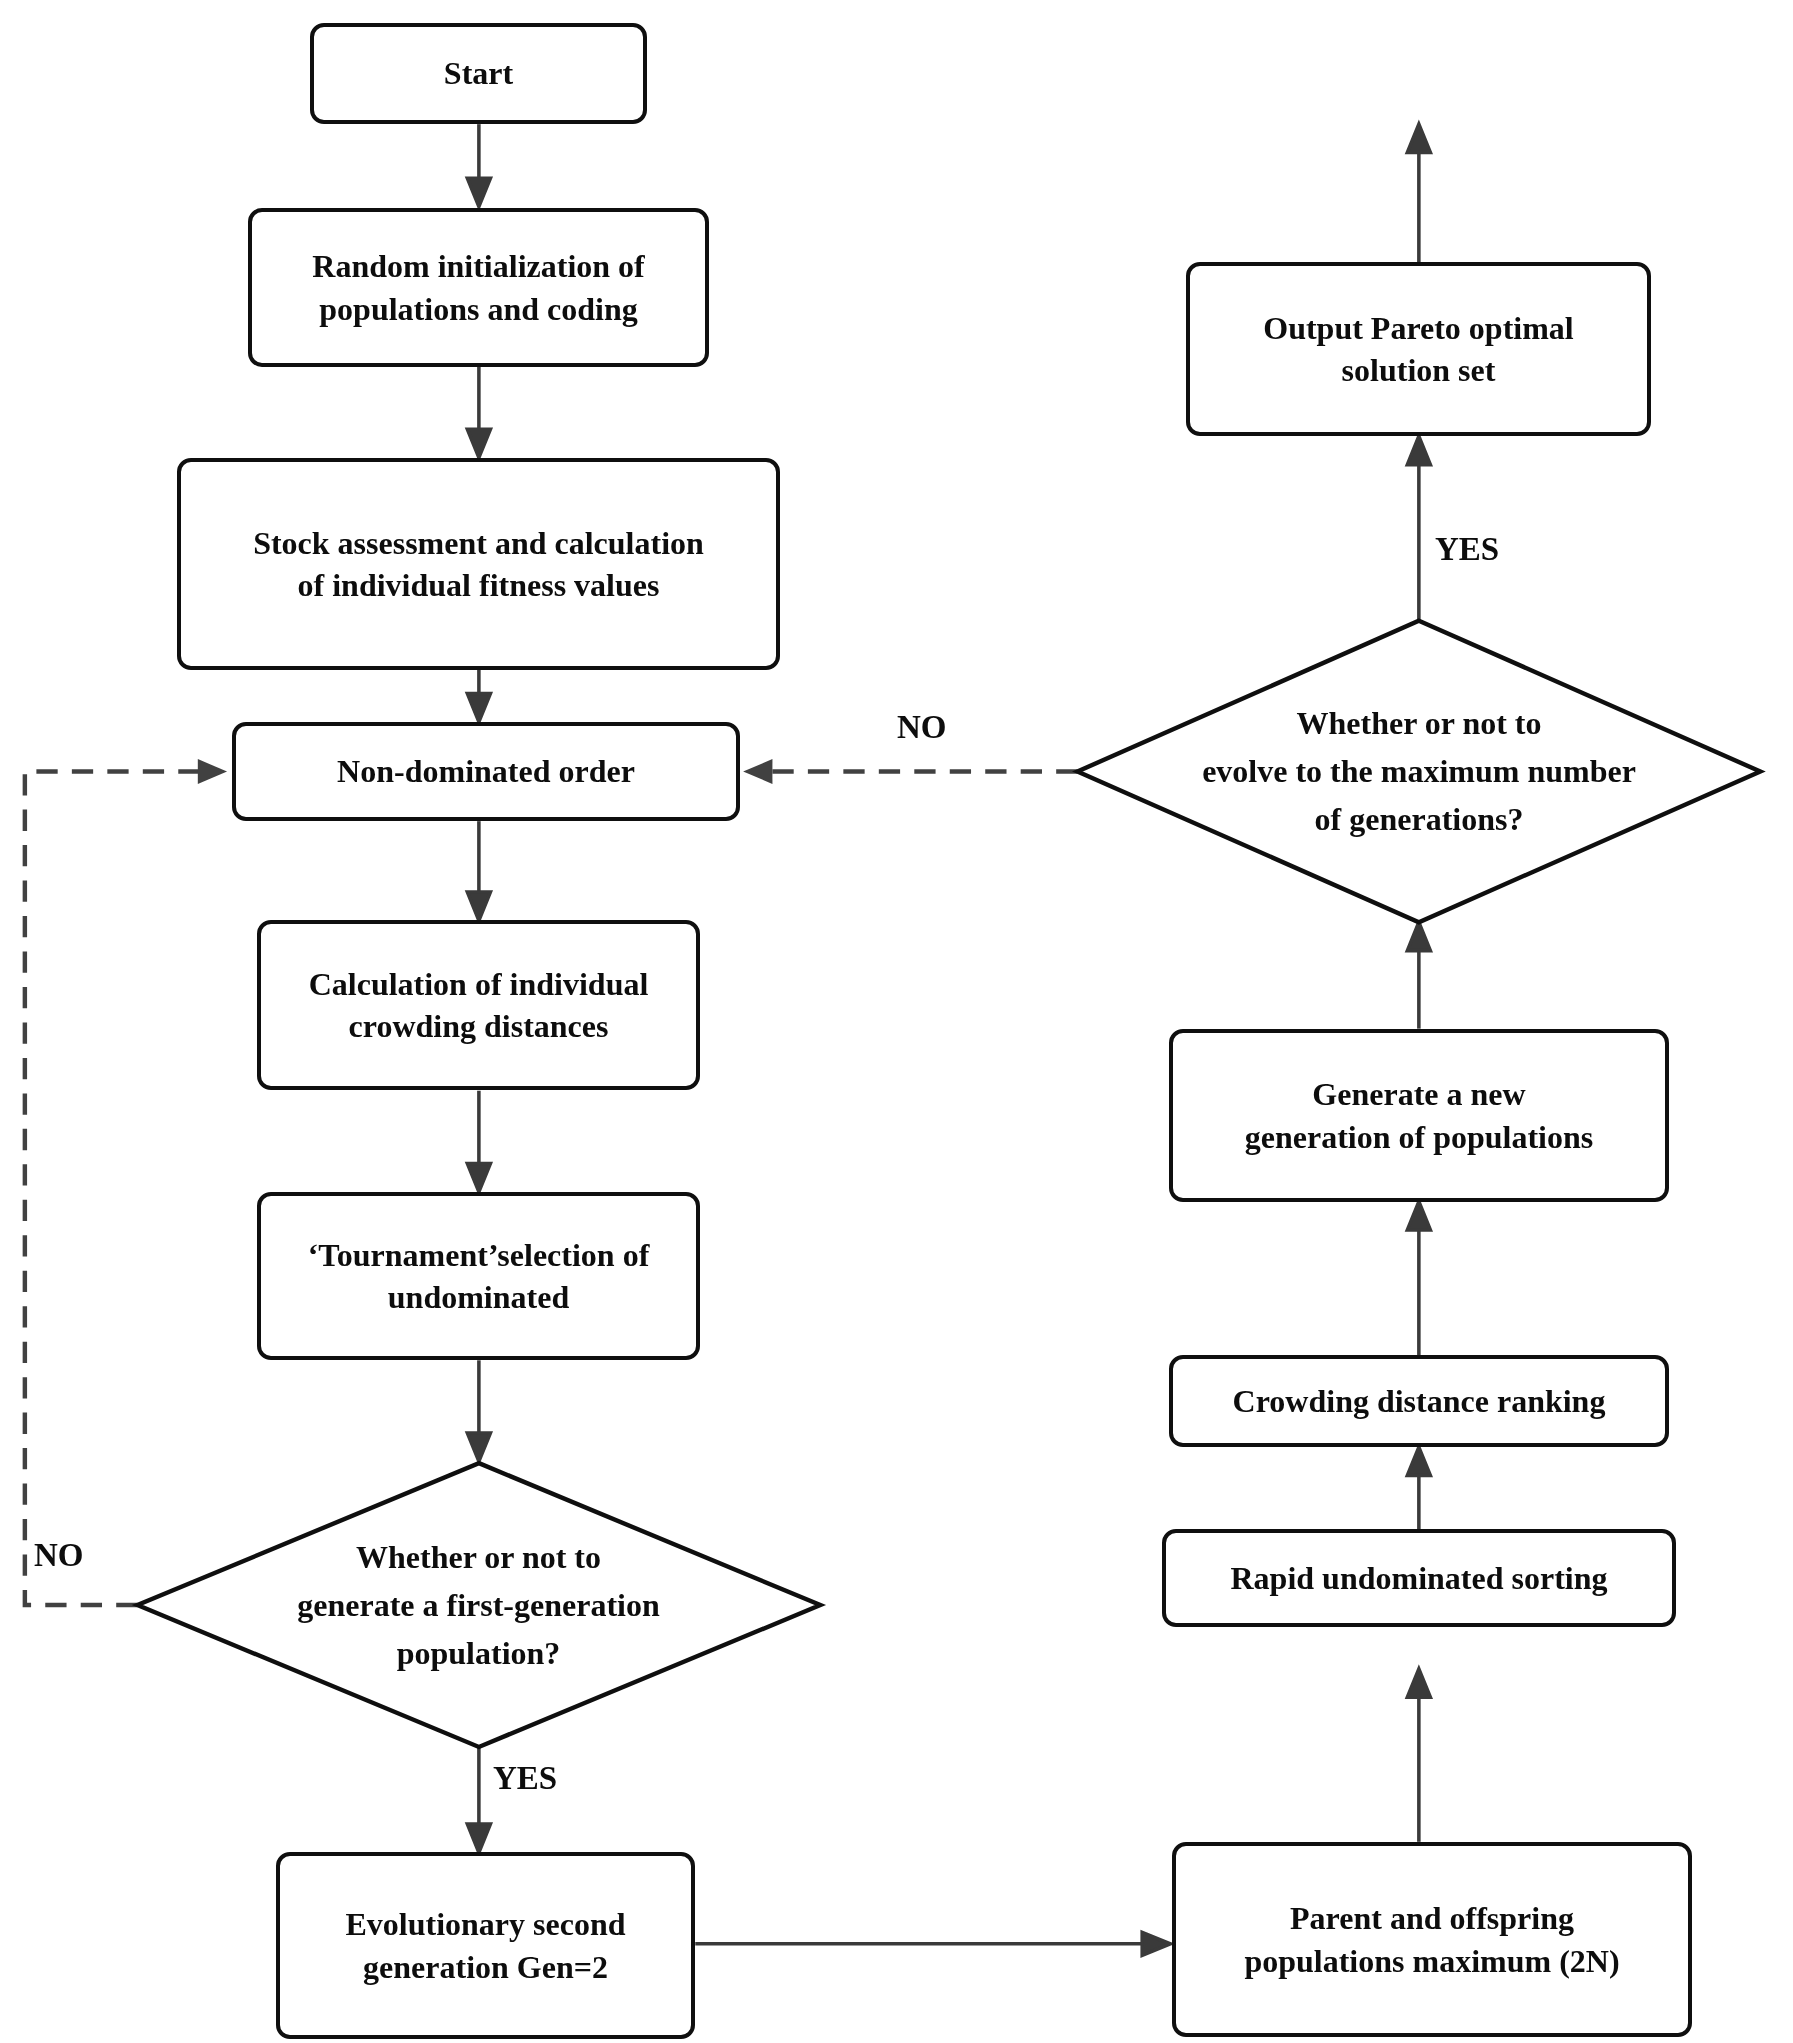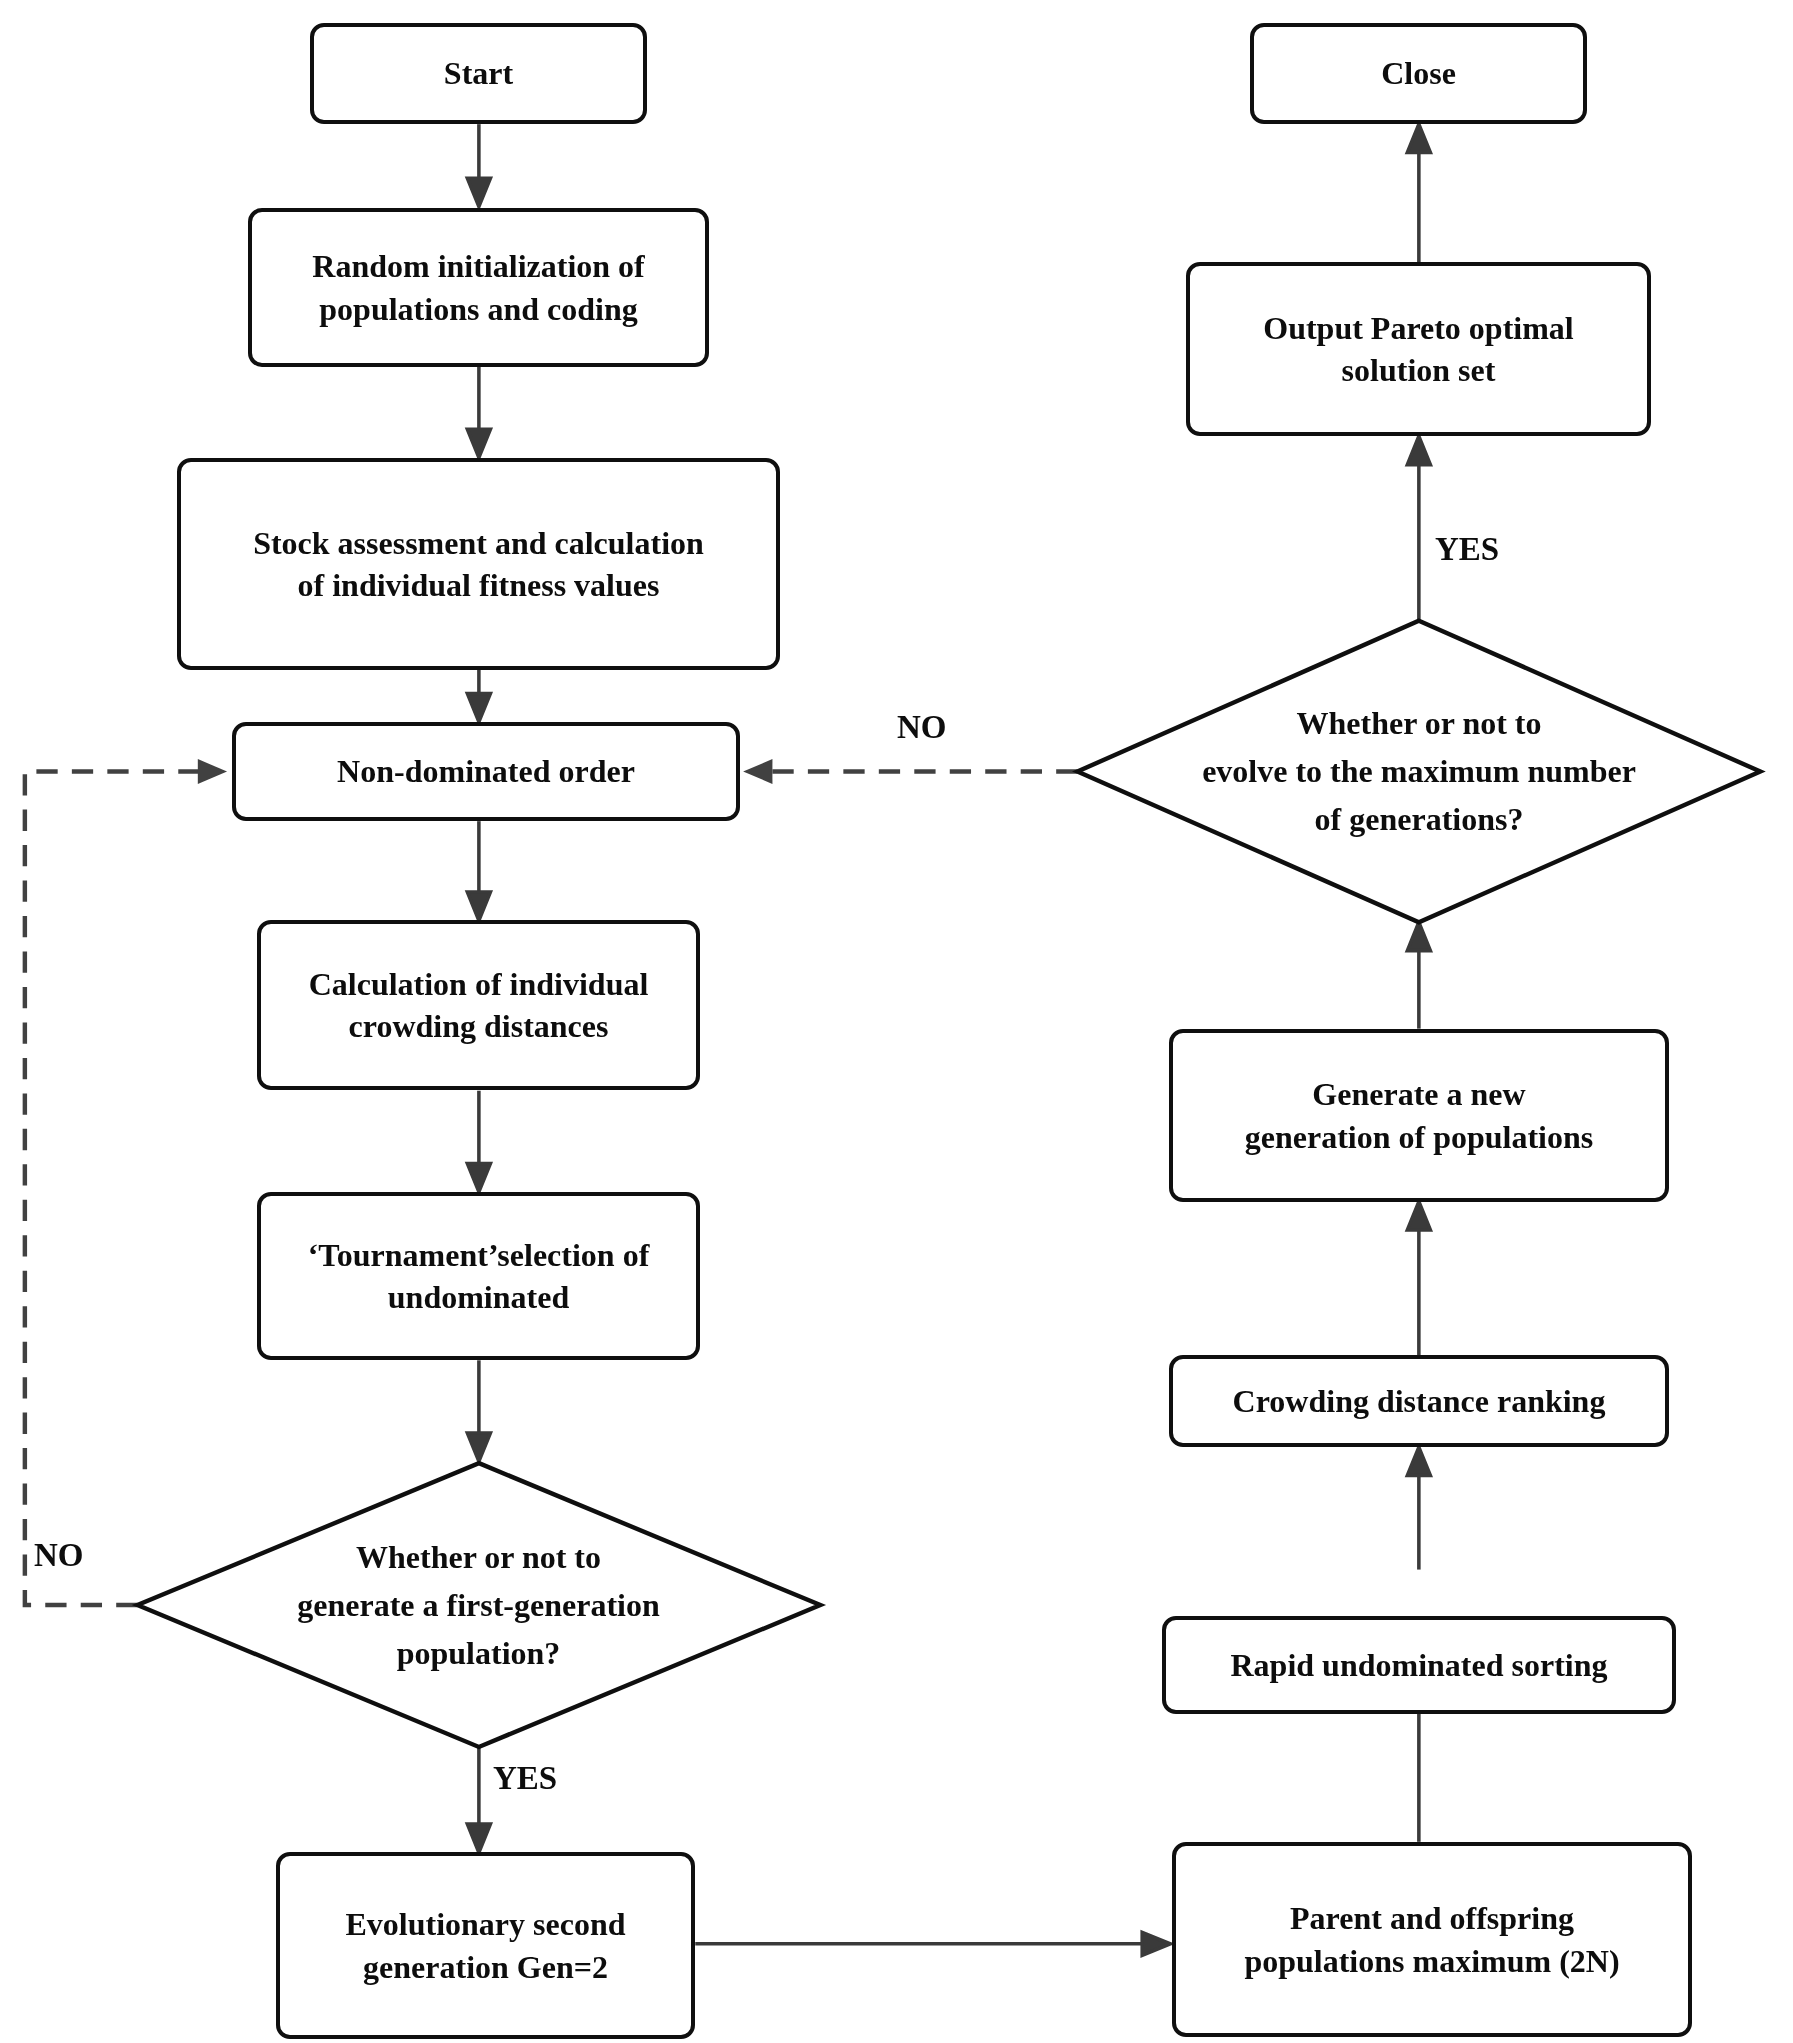--- a/index.html
+++ b/index.html
@@ -100,23 +100,20 @@
     <div class="nl">Whether or not to</div>
     <div class="nl">generate a first-generation</div>
     <div class="nl">population?</div>
   </div>
 
   <div class="node" style="left:276px;top:1852px;width:419px;height:187px">
     <div class="nl">Evolutionary second</div>
     <div class="nl">generation Gen=2</div>
   </div>
 
-  <div class="node" style="left:1250px;top:23px;width:337px;height:101px">
-    <div class="nl">Close</div>
-  </div>
 
   <div class="node" style="left:1186px;top:262px;width:465px;height:174px">
     <div class="nl">Output Pareto optimal</div>
     <div class="nl">solution set</div>
   </div>
 
   <div class="dtext" style="left:1162px;top:702px;width:514px;height:138px">
     <div class="nl">Whether or not to</div>
     <div class="nl">evolve to the maximum number</div>
     <div class="nl">of generations?</div>
@@ -124,21 +121,21 @@
 
   <div class="node" style="left:1169px;top:1029px;width:500px;height:173px">
     <div class="nl">Generate a new</div>
     <div class="nl">generation of populations</div>
   </div>
 
   <div class="node" style="left:1169px;top:1355px;width:500px;height:92px">
     <div class="nl">Crowding distance ranking</div>
   </div>
 
-  <div class="node" style="left:1162px;top:1616px;width:514px;height:98px">
+  <div class="node" style="left:1162px;top:1529px;width:514px;height:98px">
     <div class="nl">Rapid undominated sorting</div>
   </div>
 
   <div class="node" style="left:1172px;top:1842px;width:520px;height:195px">
     <div class="nl">Parent and offspring</div>
     <div class="nl">populations maximum (2N)</div>
   </div>
 
   <div class="elabel" style="left:493px;top:1759px">YES</div>
   <div class="elabel" style="left:34px;top:1536px">NO</div>

